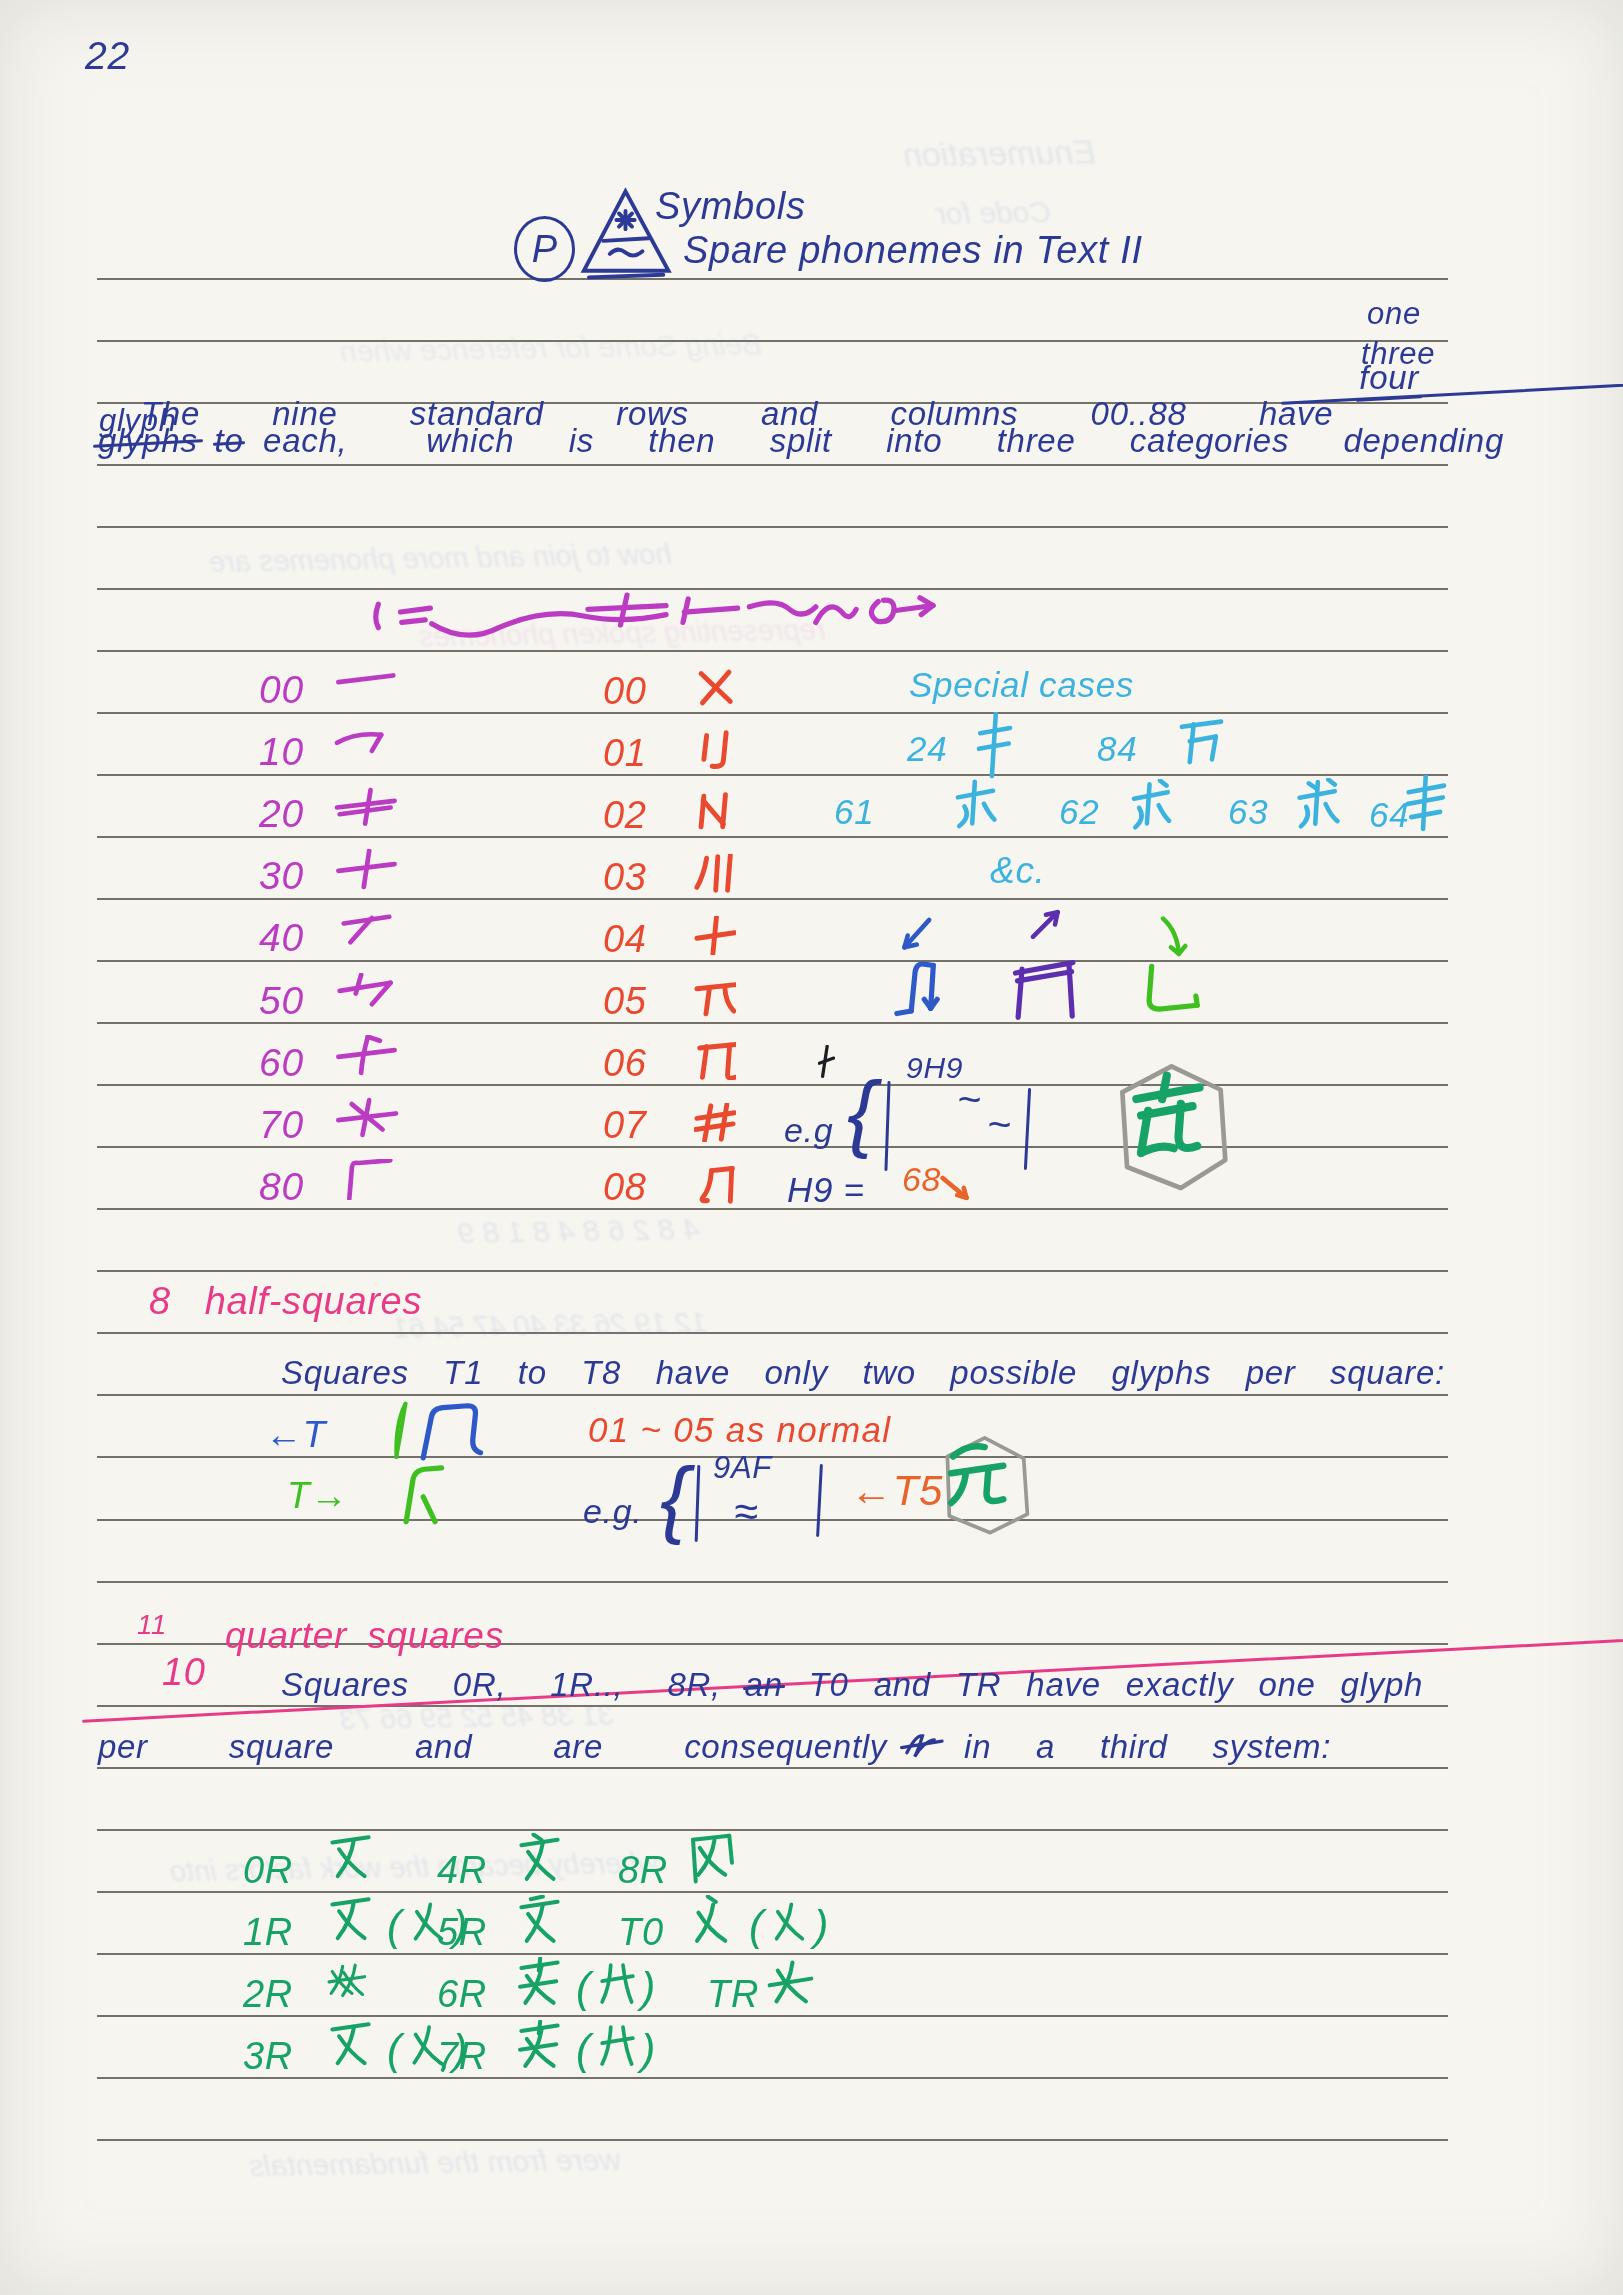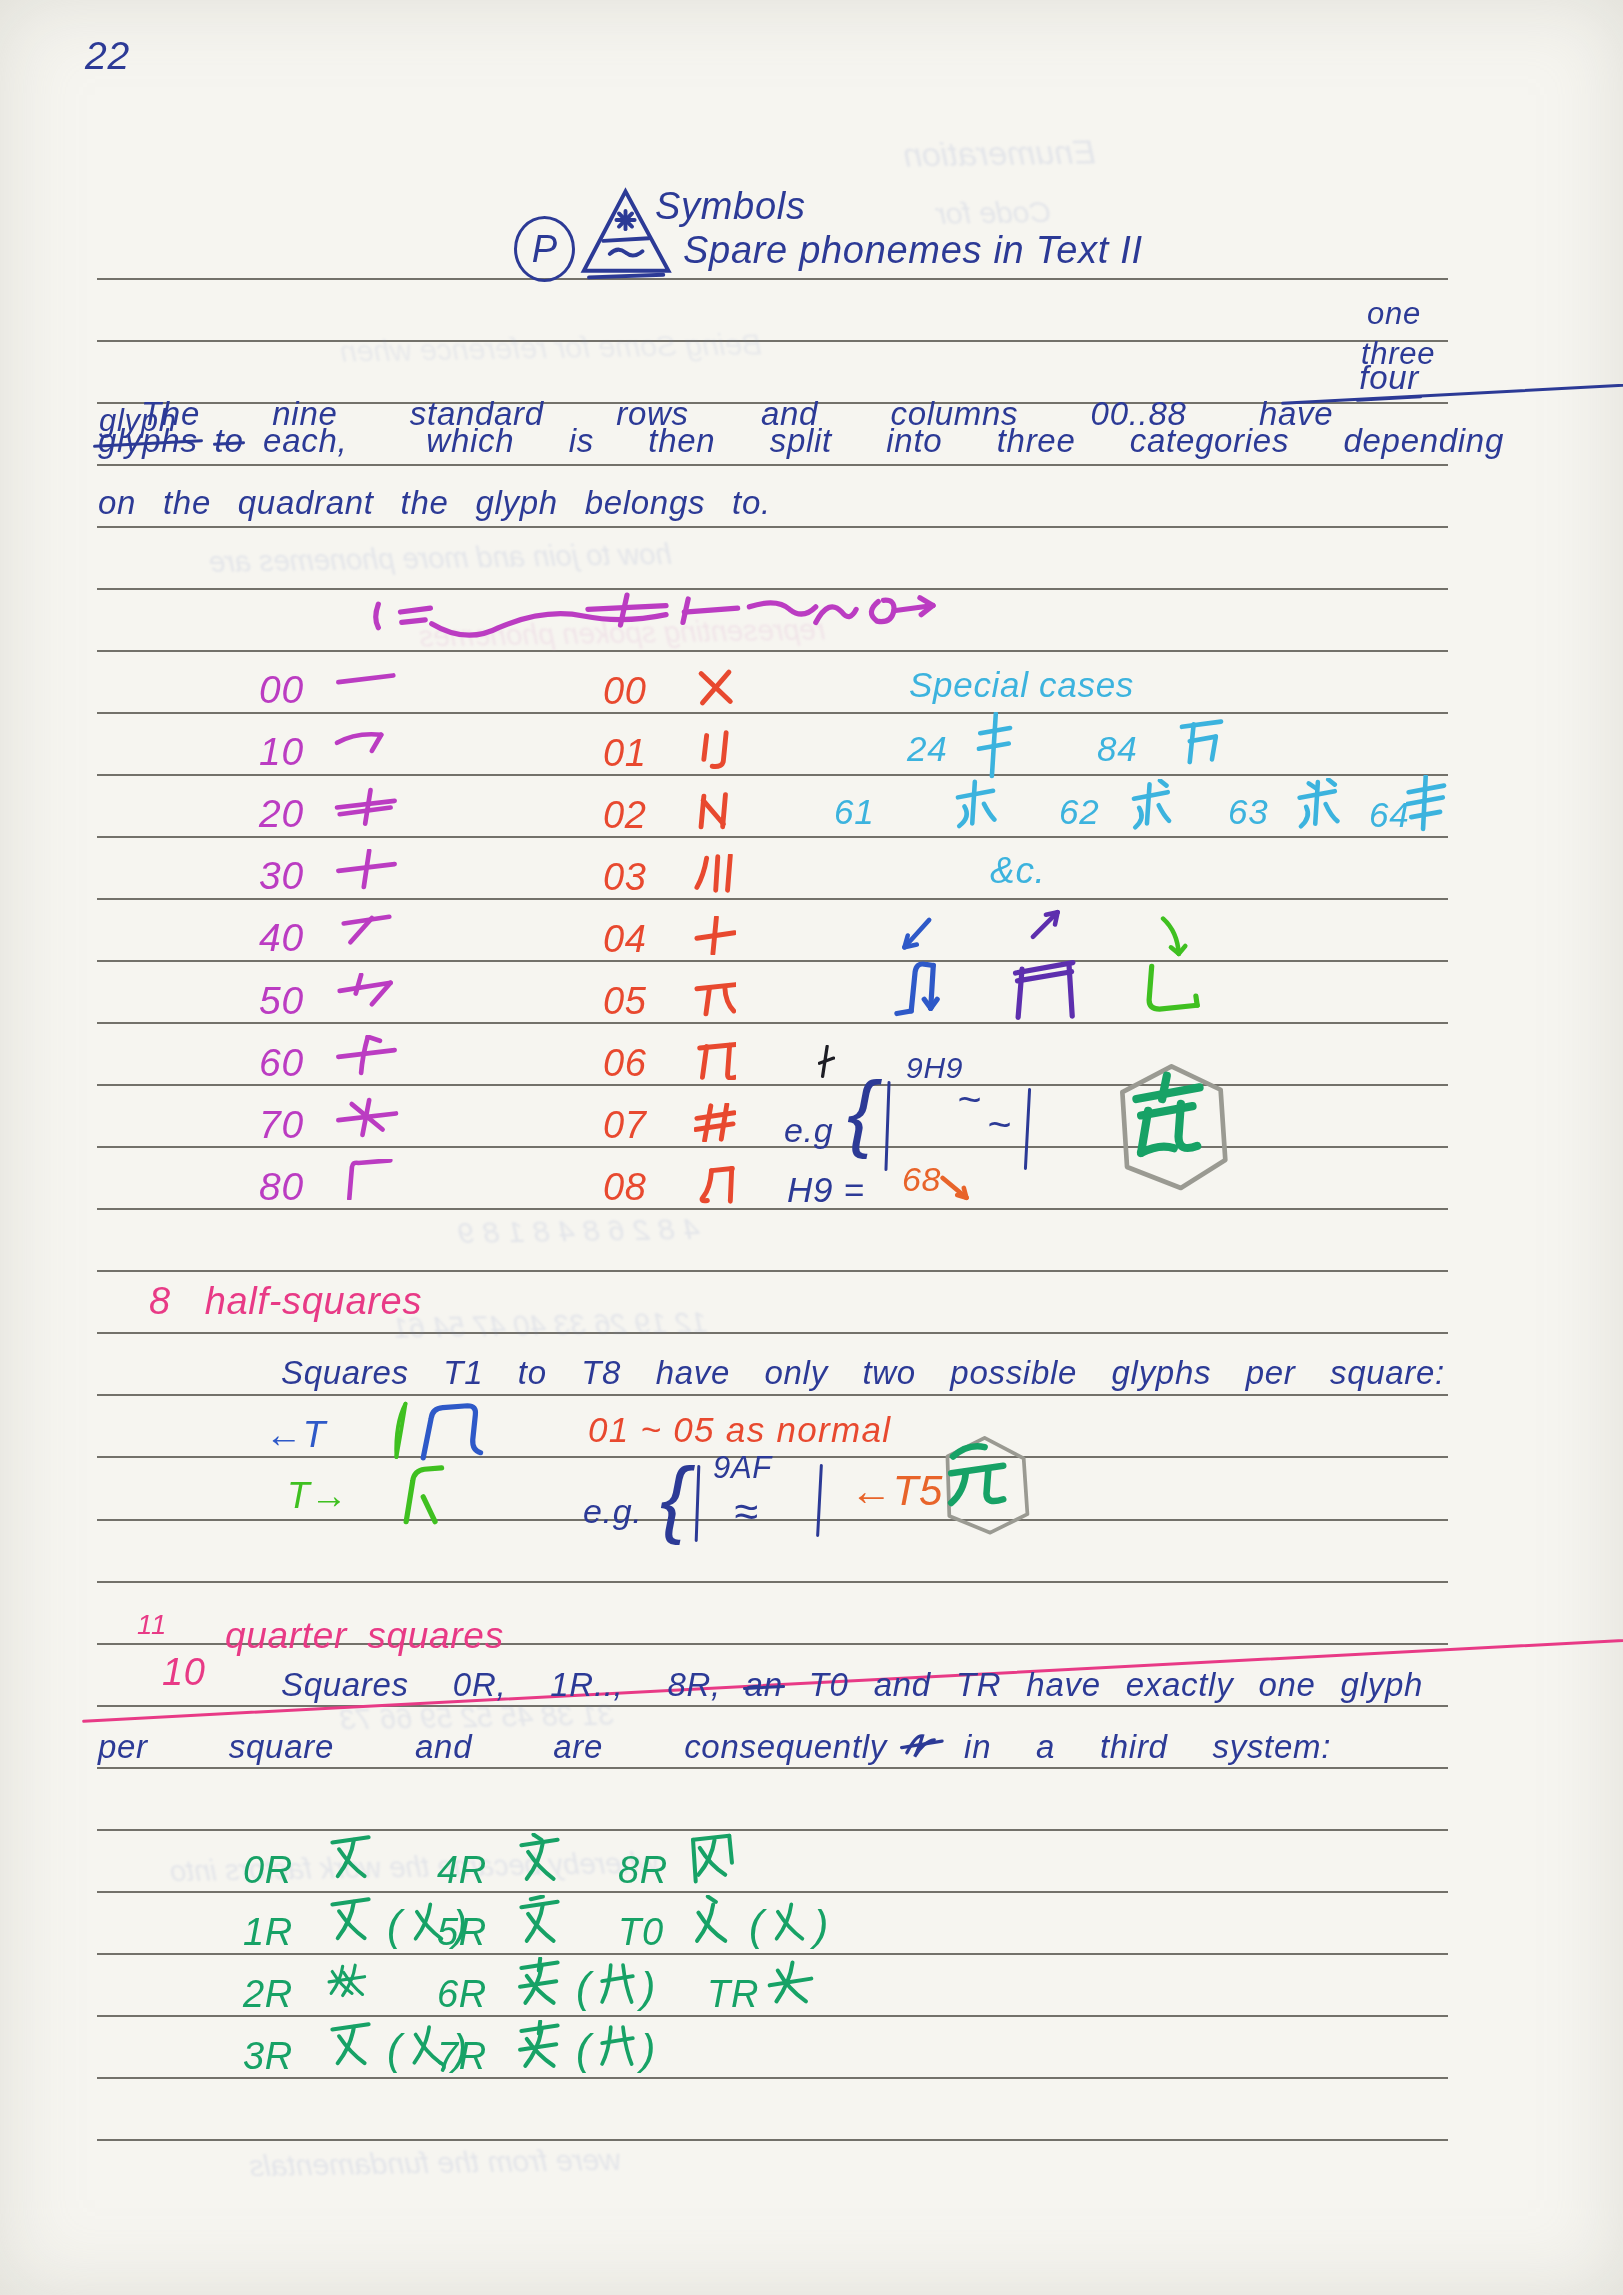--- a/index.html
+++ b/index.html
@@ -122,21 +122,20 @@
         <span>which</span>
         <span>is</span>
         <span>then</span>
         <span>split</span>
         <span>into</span>
         <span>three</span>
         <span>categories</span>
         <span>depending</span>
       </span>
   </div>
-  <div class="hw blue" style="left:98px;top:484px;font-size:33px;word-spacing:17px;">on the quadrant the glyph belongs to.</div>
 
   <span class="glyph mag" style="left:357px;top:586px;width:622px;height:69px;">
       <svg viewBox="0 0 950 106" fill="none">
         <path d="M30 28 Q22 50 30 64" stroke="currentColor" stroke-width="8" stroke-linecap="round" fill="none"></path>
         <path d="M64 40 L110 34" stroke="currentColor" stroke-width="8" stroke-linecap="round" fill="none"></path>
         <path d="M66 56 L102 52" stroke="currentColor" stroke-width="8" stroke-linecap="round" fill="none"></path>
         <path d="M112 58 Q165 90 215 64 Q285 34 345 46 Q405 58 472 44" stroke="currentColor" stroke-width="8" stroke-linecap="round" fill="none"></path>
         <path d="M352 36 L472 30" stroke="currentColor" stroke-width="8" stroke-linecap="round" fill="none"></path>
         <path d="M412 14 L402 60" stroke="currentColor" stroke-width="8" stroke-linecap="round" fill="none"></path>
         <path d="M500 40 L582 34" stroke="currentColor" stroke-width="8" stroke-linecap="round" fill="none"></path>

